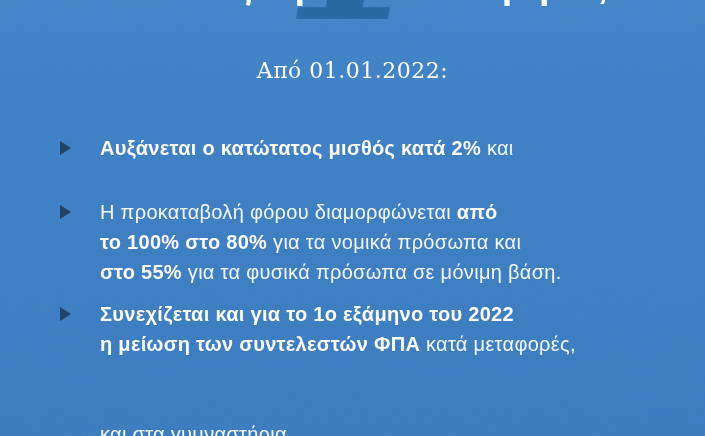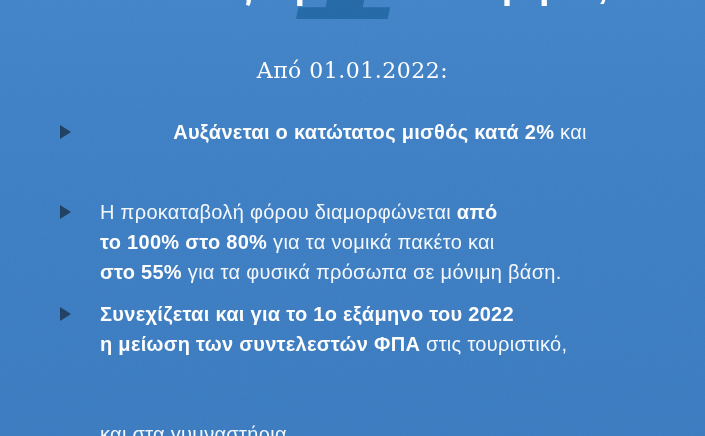--- a/index.html
+++ b/index.html
@@ -21,21 +21,21 @@
     text-align:center;font-weight:700;font-size:38px;line-height:38px;
     letter-spacing:1px;color:#ffffff;white-space:nowrap;
   }
   .date-heading{
     position:absolute;top:57px;left:0;right:0;z-index:3;
     text-align:center;font-family:"DejaVu Serif",serif;
     font-size:22px;line-height:28px;color:#ffffff;letter-spacing:0.5px;
   }
   .bullet-list{position:absolute;inset:0;z-index:3;}
   .bullet-item{position:absolute;left:100px;width:560px;}
-  .bullet-item:nth-child(1){top:117px;text-align:center;}
+  .bullet-item:nth-child(1){top:133px;}
   .bullet-item:nth-child(2){top:197px;}
   .bullet-item:nth-child(3){top:299px;}
   .tri{
     position:absolute;left:-40px;top:8px;width:0;height:0;
     border-top:7px solid transparent;border-bottom:7px solid transparent;
     border-left:11px solid #1d3e63;
   }
   .bullet-text{
     color:#f6fafd;font-size:20px;line-height:30px;letter-spacing:0.3px;
     white-space:pre-wrap;
@@ -55,25 +55,25 @@
 
   <div class="date-heading">Από 01.01.2022:</div>
 
   <div class="bullet-list">
       <div class="bullet-item">
         <span class="tri"></span>
         <div class="bullet-text"><span class="b">Αυξάνεται ο κατώτατος μισθός κατά 2%</span><span class="r"> και</span><br></div>
       </div>
       <div class="bullet-item">
         <span class="tri"></span>
-        <div class="bullet-text"><span class="r">Η προκαταβολή φόρου διαμορφώνεται </span><span class="b">από</span><br><span class="b">το 100% στο 80%</span><span class="r"> για τα νομικά πακέτο και</span><br><span class="b">στο 55%</span><span class="r"> για τα φυσικά πρόσωπα σε μόνιμη βάση.</span></div>
+        <div class="bullet-text"><span class="r">Η προκαταβολή φόρου διαμορφώνεται </span><span class="b">από</span><br><span class="b">το 100% στο 80%</span><span class="r"> για τα νομικά πρόσωπα και</span><br><span class="b">στο 55%</span><span class="r"> για τα φυσικά πρόσωπα σε μόνιμη βάση.</span></div>
       </div>
       <div class="bullet-item">
         <span class="tri"></span>
-        <div class="bullet-text"><span class="b">Συνεχίζεται και για το 1ο εξάμηνο του 2022</span><br><span class="b">η μείωση των συντελεστών ΦΠΑ</span><span class="r"> στις τουριστικό,</span><br><br><br><span class="r">και στα γυμναστήρια.</span></div>
+        <div class="bullet-text"><span class="b">Συνεχίζεται και για το 1ο εξάμηνο του 2022</span><br><span class="b">η μείωση των συντελεστών ΦΠΑ</span><span class="r"> κατά μεταφορές,</span><br><br><br><span class="r">και στα γυμναστήρια.</span></div>
       </div>
     </div>
 
   <svg class="noise" width="705" height="436" xmlns="http://www.w3.org/2000/svg">
     <filter id="n">
       <feTurbulence type="fractalNoise" baseFrequency="0.85" numOctaves="2" stitchTiles="stitch"></feTurbulence>
       <feColorMatrix type="saturate" values="0"></feColorMatrix>
     </filter>
     <rect width="705" height="436" filter="url(#n)"></rect>
   </svg>

